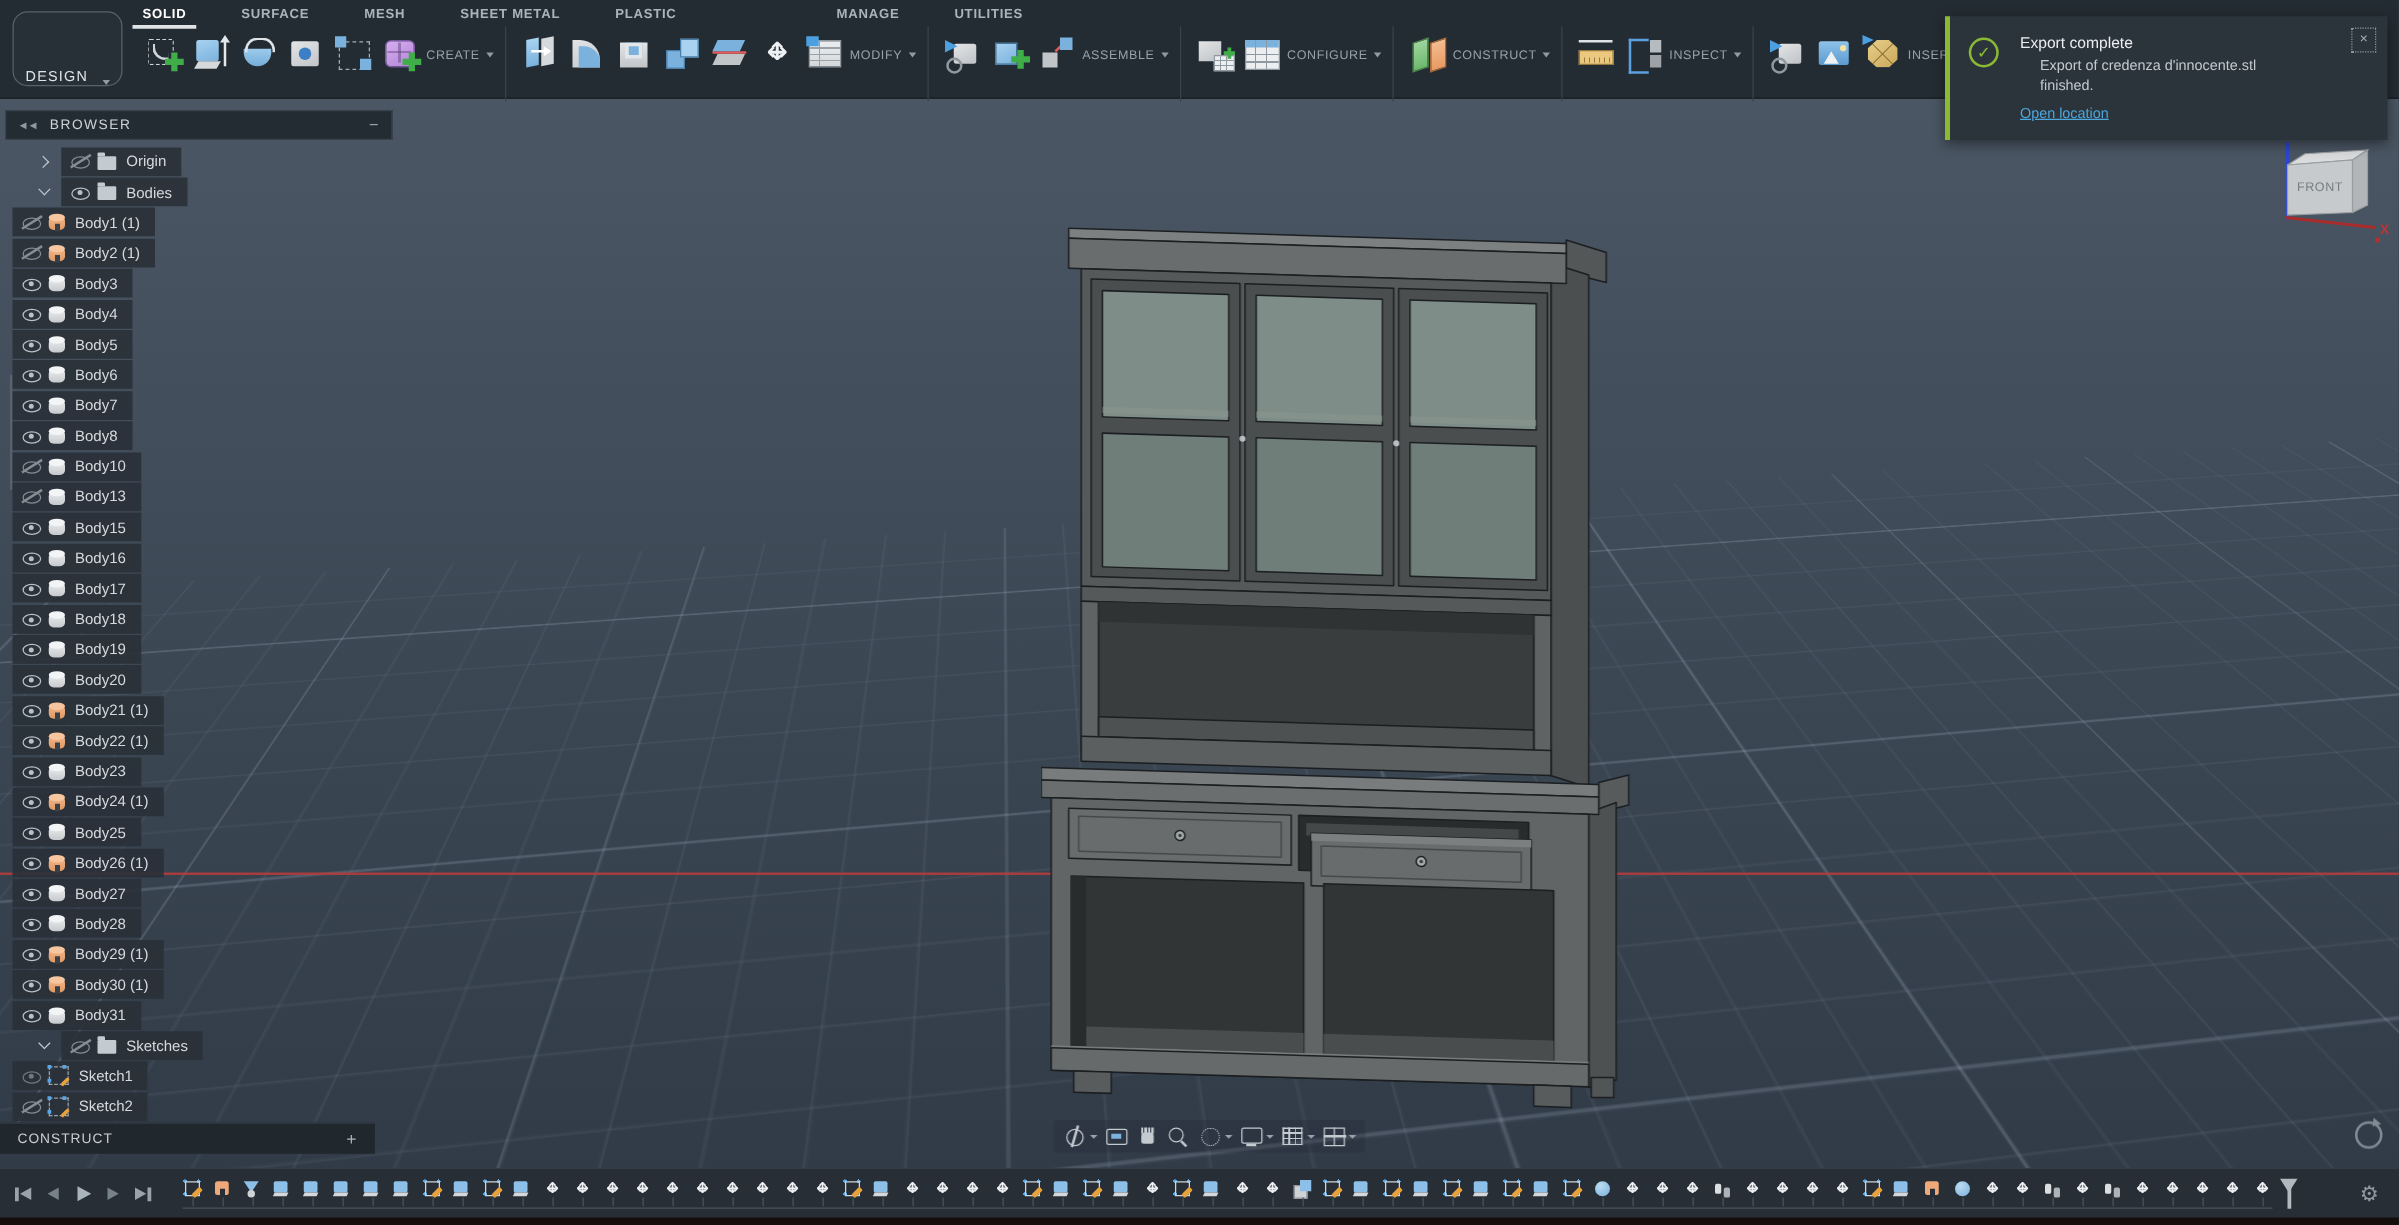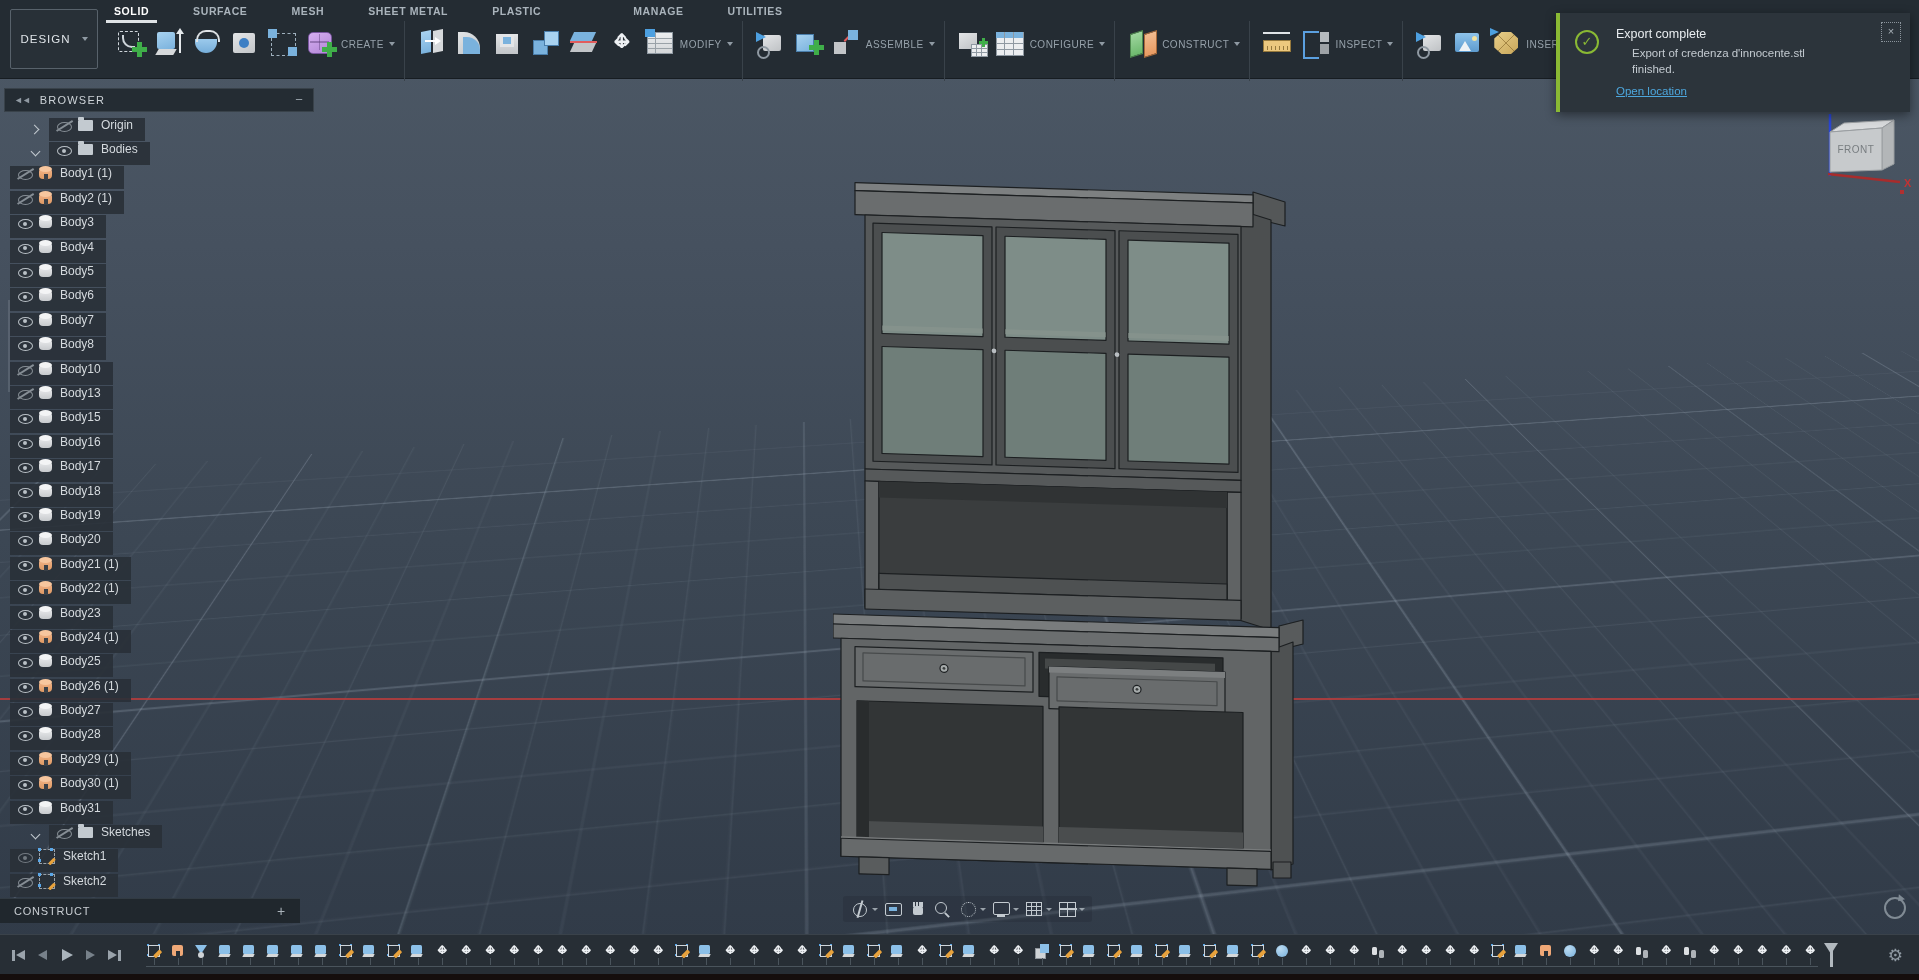--- a/index.html
+++ b/index.html
@@ -12,27 +12,27 @@
       repeating-linear-gradient(90deg,rgba(170,185,200,.10) 0 1px,transparent 1px 46px),
       repeating-linear-gradient(0deg,rgba(170,185,200,.10) 0 1px,transparent 1px 46px),
       repeating-linear-gradient(90deg,rgba(190,205,220,.16) 0 1.5px,transparent 1.5px 230px),
       repeating-linear-gradient(0deg,rgba(190,205,220,.16) 0 1.5px,transparent 1.5px 230px);
     transform:perspective(1100px) rotateX(58deg) rotateZ(-7deg);transform-origin:50% 0}
   .axis-x{position:absolute;left:0;top:698px;width:1919px;height:2px;background:rgba(185,60,60,.85);z-index:2}
   .vscroll{position:absolute;left:8px;top:300px;width:2px;height:92px;background:rgba(150,160,170,.25);z-index:3}
   .model-svg{position:absolute;left:833px;top:148px;z-index:5}
   
   .toolbar{position:absolute;left:0;top:0;width:1919px;height:78px;background:#242c33;border-bottom:1px solid #171d22;z-index:10}
-  .design-btn{position:absolute;left:10px;top:9px;width:86px;height:58px;border:1px solid #58626b;border-radius:2px;
-    color:#dfe4e8;font-size:11.5px;letter-spacing:1px;display:flex;align-items:center;justify-content:center;gap:6px;cursor:pointer;background:rgba(255,255,255,.02)}
+  .design-btn{position:absolute;left:10px;top:9px;width:86px;height:58px;border:1px solid #58626b;border-radius:12px;
+    color:#dfe4e8;font-size:11.5px;letter-spacing:1px;display:flex;align-items:flex-end;justify-content:center;gap:6px;cursor:pointer;background:rgba(255,255,255,.02)}
   .tabs{position:absolute;left:112px;top:0;height:21px;display:flex;align-items:center;gap:40px;z-index:11}
   .tab{font-size:10.5px;color:#aab4bc;letter-spacing:.6px;font-weight:700;position:relative;padding:3px 2px;cursor:pointer;white-space:nowrap}
   .tab.active{color:#fff}
   .tab.active::after{content:'';position:absolute;left:-6px;right:-6px;bottom:-3px;height:3px;background:#dfe3e6}
-  .tab.gapb{margin-left:48px}
+  .tab.gapb{margin-left:84px}
   .ribbon{position:absolute;left:104px;top:21px;display:flex;align-items:flex-start}
   .tgroup{display:flex;flex-direction:row;align-items:center;padding:0 9px}
   .ticons{display:flex;align-items:center;height:46px}
   .glabel{display:flex;align-items:center;font-size:10px;color:#96a1aa;letter-spacing:.5px;margin-top:0;cursor:pointer}
   .caret{width:0;height:0;border-left:3.5px solid transparent;border-right:3.5px solid transparent;border-top:4px solid #8f9aa3;margin-left:5px;display:inline-block}
   .gsep{width:1px;height:60px;background:#39424a;margin-top:0;align-self:flex-start}
   
   .ti{width:34px;height:38px;position:relative;margin:0 2px;cursor:pointer;flex:0 0 auto}
   .ti i,.ti b{position:absolute;display:block}
   .ti::before,.ti::after{content:'';position:absolute;display:block}
@@ -126,21 +126,21 @@
   .viewcube{position:absolute;left:1812px;top:106px;z-index:7;cursor:pointer}
   
   .browser{position:absolute;left:4px;top:88px;z-index:8;width:310px}
   .bheader{display:flex;align-items:center;height:22px;background:#242c33;border:1px solid #39424a;color:#cdd3d8;font-size:11px;letter-spacing:1.2px;padding:0 9px}
   .bheader .collapse{margin-right:10px;color:#8f99a2;font-size:9px;letter-spacing:-1px;cursor:pointer}
   .bheader .minimize{margin-left:auto;color:#9aa4ad;cursor:pointer;font-size:13px;line-height:10px}
   .btree{margin-top:5px}
   .brow{display:flex;align-items:center;height:24.4px}
   .brow.lvl0 .chev{margin-left:24px}
   .brow.lvl1 .rowbg{}
-  .rowbg{display:flex;align-items:flex-start;background:rgba(41,48,55,.9);padding:0 12px 0 5px;height:23px;margin-left:6px}
+  .rowbg{display:flex;align-items:center;background:rgba(41,48,55,.9);padding:0 12px 0 5px;height:23px;margin-left:6px}
   .blabel{font-size:12px;color:#d5dade;white-space:nowrap;margin-left:2px}
   .chev{width:15px;height:15px;position:relative;cursor:pointer;flex:0 0 15px}
   .chev::before{content:'';position:absolute;width:6px;height:6px;border-right:1.6px solid #c3cad0;border-bottom:1.6px solid #c3cad0}
   .chev.right::before{transform:rotate(-45deg);left:3px;top:4px}
   .chev.down::before{transform:rotate(45deg);left:4px;top:2px}
   .eye{width:17px;height:16px;position:relative;flex:0 0 17px;margin:0 5px 0 2px;cursor:pointer}
   .eye::before{content:'';position:absolute;left:1px;top:4px;width:13px;height:8px;border:1.4px solid #b9c0c6;border-radius:50%}
   .eye::after{content:'';position:absolute;left:6px;top:6.5px;width:4px;height:4px;border-radius:50%;background:#b9c0c6}
   .eye i{display:none}
   .eye.off::before{border-color:#868e95}

